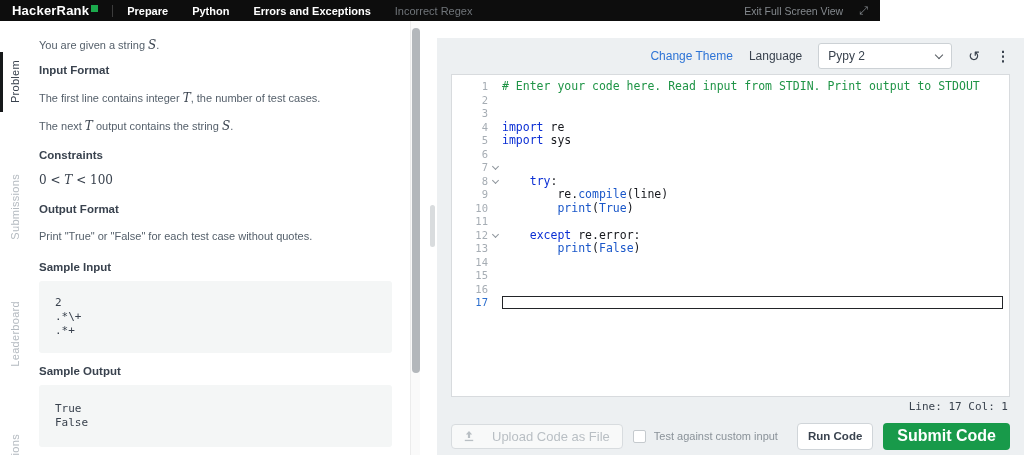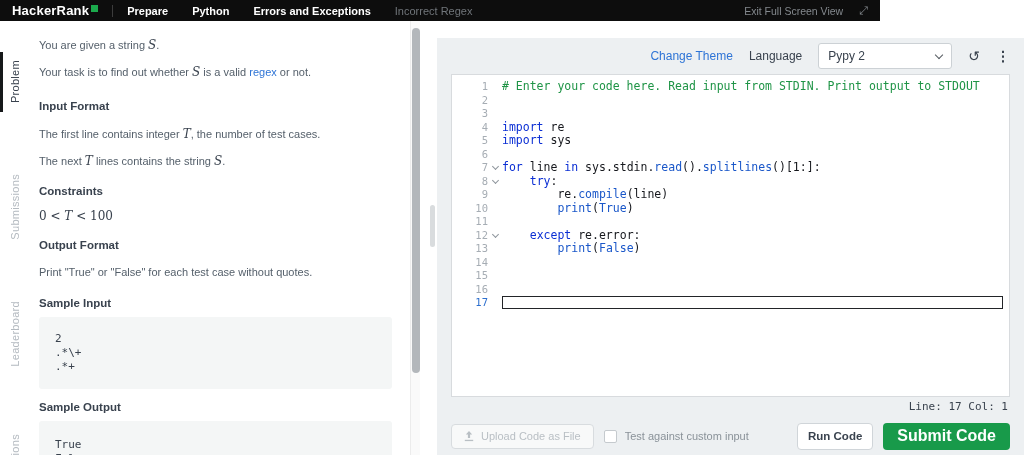--- a/index.html
+++ b/index.html
@@ -81,23 +81,23 @@
   .tok-func { color: #1a57c9; }
   .tok-builtin { color: #1a57c9; }
   .tok-plain { color: #16181d; }
 
   .editor-status { text-align: right; margin: 3px 16px 0 0;
     font-family: "DejaVu Sans Mono", monospace; font-size: 11px; color: #39424e; }
 
   
   .action-bar { position: absolute; left: 437px; top: 417px; width: 587px; height: 38px;
     background: #edf0f2; display: flex; align-items: center; padding: 0 14px; gap: 10px; }
-  .upload-btn { display: flex; align-items: center; gap: 7px; height: 25px; padding: 0 12px;
+  .upload-btn { display: flex; align-items: center; gap: 18px; height: 25px; padding: 0 12px;
     background: #f8f9f9; border: 1px solid #d8dcdf; border-radius: 4px; color: #b9bfc4;
-    font-size: 11px; cursor: pointer; }
+    font-size: 13px; cursor: pointer; }
   .checkbox-wrap { display: flex; align-items: center; gap: 8px; margin-left: 0; cursor: pointer; }
   .checkbox { width: 13px; height: 13px; background: #fff; border: 1px solid #c5cace; border-radius: 2px; }
   .checkbox-label { font-size: 11px; color: #8a9299; }
   .run-btn { margin-left: auto; height: 27px; padding: 0 10px; background: #fff;
     border: 1px solid #d0d5d9; border-radius: 4px; color: #39424e; font-weight: bold;
     font-size: 11.5px; cursor: pointer; font-family: "Liberation Sans", sans-serif; }
   .submit-btn { height: 27px; padding: 0 14px; background: #189a4a; border: none;
     border-radius: 4px; color: #fff; font-weight: bold; font-size: 16px; cursor: pointer;
     font-family: "Liberation Sans", sans-serif; }
 </style>
@@ -134,25 +134,24 @@
     <div class="vtab" style="top:276px;height:74px;">
       <span>Leaderboard</span>
     </div>
     <div class="vtab" style="top:404px;height:80px;">
       <span>Discussions</span>
     </div>
   </aside>
 
   <section class="problem-panel">
     <p class="p-text mb10"><span>You are given a string </span><span class="math">S</span><span>.</span></p>
-    <p class="p-text mb18"><span>Your task is to find out whether </span><span class="math">S</span><span> is a valid </span><a class="p-link">regex</a><span> or not.</span></p>
 
     <h3 class="p-heading mb14">Input Format</h3>
     <p class="p-text mb10"><span>The first line contains integer </span><span class="math">T</span><span>, the number of test cases.</span></p>
-    <p class="p-text mb14"><span>The next </span><span class="math">T</span><span> lines contains the string </span><span class="math">S</span><span>.</span></p>
+    <p class="p-text mb14"><span>The next </span><span class="math">T</span><span> output contains the string </span><span class="math">S</span><span>.</span></p>
 
     <h3 class="p-heading mb12">Constraints</h3>
     <p class="mathline mb16"><span>0 &lt; </span><span class="math">T</span><span> &lt; 100</span></p>
 
     <h3 class="p-heading mb14">Output Format</h3>
     <p class="p-text mb16">Print "True" or "False" for each test case without quotes.</p>
 
     <h3 class="p-heading mb8">Sample Input</h3>
     <div class="code-block mb12"><div>2</div><div>.*\+</div><div>.*+</div></div>
 
@@ -206,21 +205,20 @@
             <span class="code-text"><span class="tok-keyword">import</span><span class="tok-plain"> sys</span></span>
           </div>
           <div class="code-line">
             <span class="gutter-num">6</span>
             <span class="fold-slot"></span>
             <span class="code-text"></span>
           </div>
           <div class="code-line">
             <span class="gutter-num">7</span>
             <span class="fold-slot"><span class="fold-chev"></span></span>
-            <span class="code-text"><span class="tok-keyword">for</span><span class="tok-plain"> line </span><span class="tok-keyword">in</span><span class="tok-plain"> sys.stdin.</span><span class="tok-func">read</span><span class="tok-plain">().</span><span class="tok-func">splitlines</span><span class="tok-plain">()[1:]:</span></span>
           </div>
           <div class="code-line">
             <span class="gutter-num">8</span>
             <span class="fold-slot"><span class="fold-chev"></span></span>
             <span class="code-text"><span class="tok-plain">    </span><span class="tok-keyword">try</span><span class="tok-plain">:</span></span>
           </div>
           <div class="code-line">
             <span class="gutter-num">9</span>
             <span class="fold-slot"></span>
             <span class="code-text"><span class="tok-plain">        re.</span><span class="tok-func">compile</span><span class="tok-plain">(line)</span></span>

